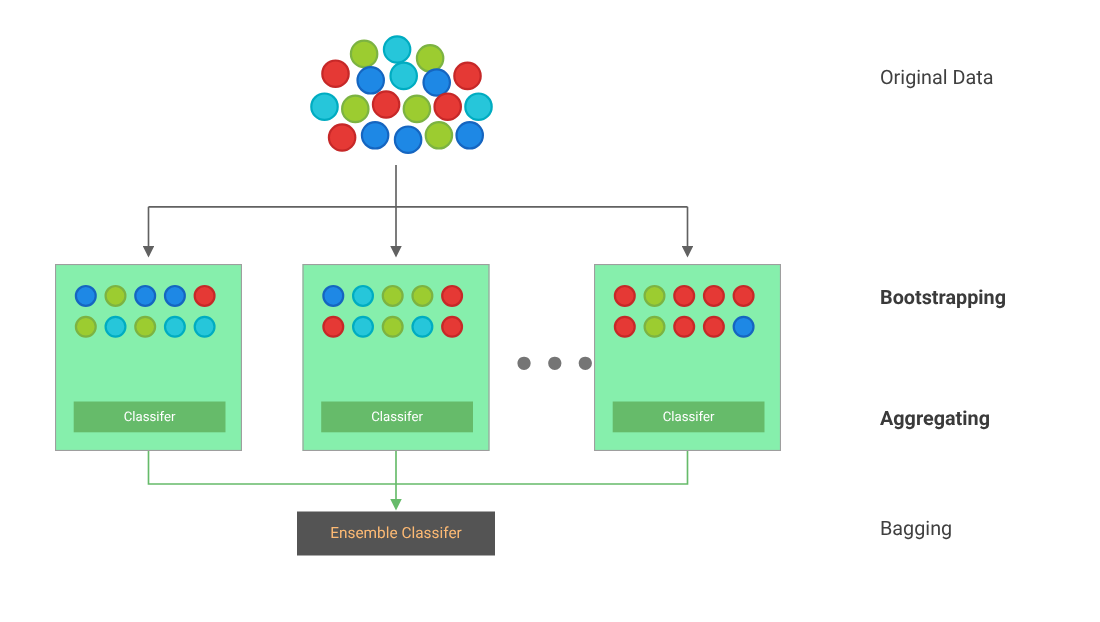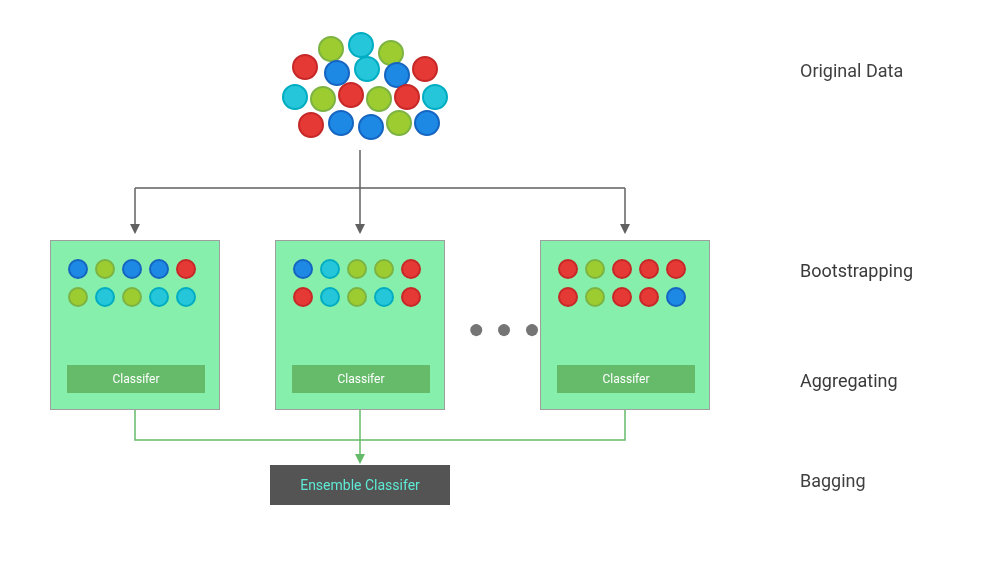--- a/index.html
+++ b/index.html
@@ -10,21 +10,21 @@
     font-family: -apple-system, "Segoe UI", Roboto, "Helvetica Neue", Arial, sans-serif;
     position: relative;
     overflow: hidden;
   }
   .stage-label {
     position: absolute;
     font-size: 18px;
     color: #404040;
     left: 800px;
   }
-  .stage-label.bold { font-weight: 400; color: #3a3a3a; }
+  .stage-label.bold { font-weight: 700; color: #3a3a3a; }
 
   
   .original-data {
     position: absolute;
     left: 280px;
     top: 30px;
     width: 170px;
     height: 120px;
   }
   .dot {
@@ -78,21 +78,21 @@
     font-size: 28px;
     font-weight: 700;
     letter-spacing: 2px;
   }
 
   .ensemble {
     position: absolute;
     width: 180px;
     height: 40px;
     background: #545454;
-    color: #5eead4;
+    color: #fdba74;
     font-size: 14px;
     display: flex;
     align-items: center;
     justify-content: center;
   }
 
   svg.connectors {
     position: absolute;
     left: 0; top: 0;
     width: 1000px; height: 565px;

